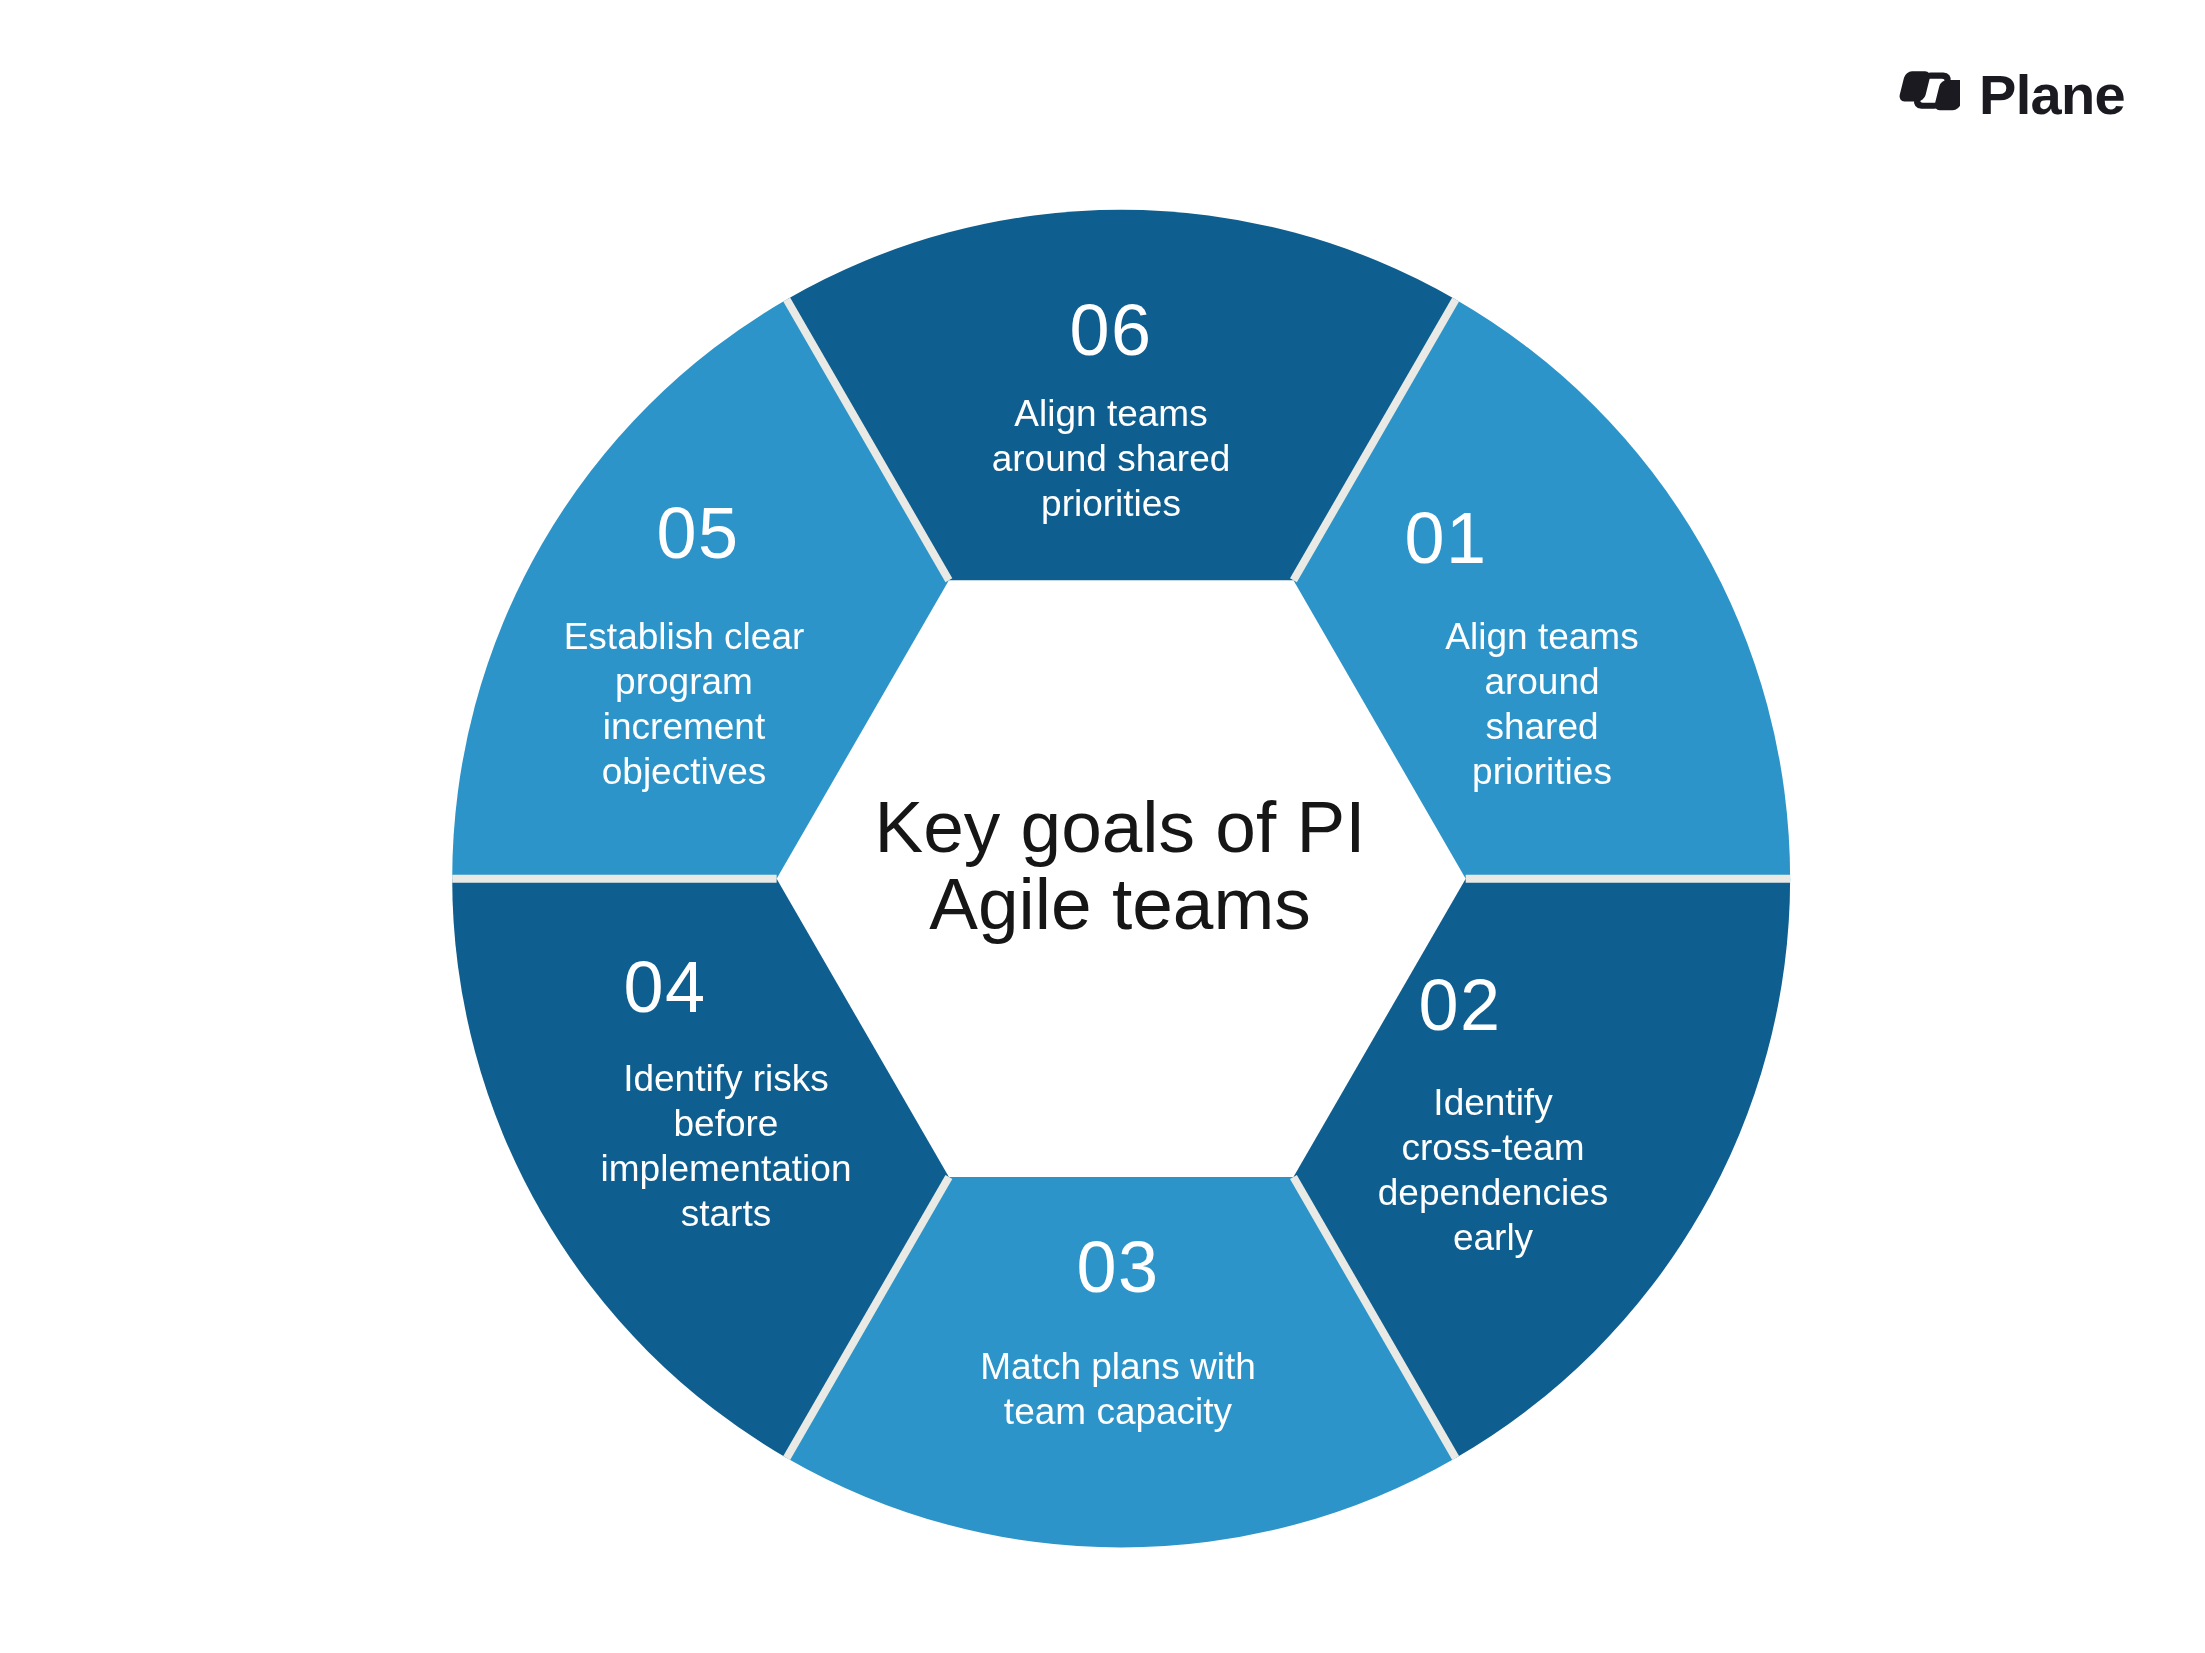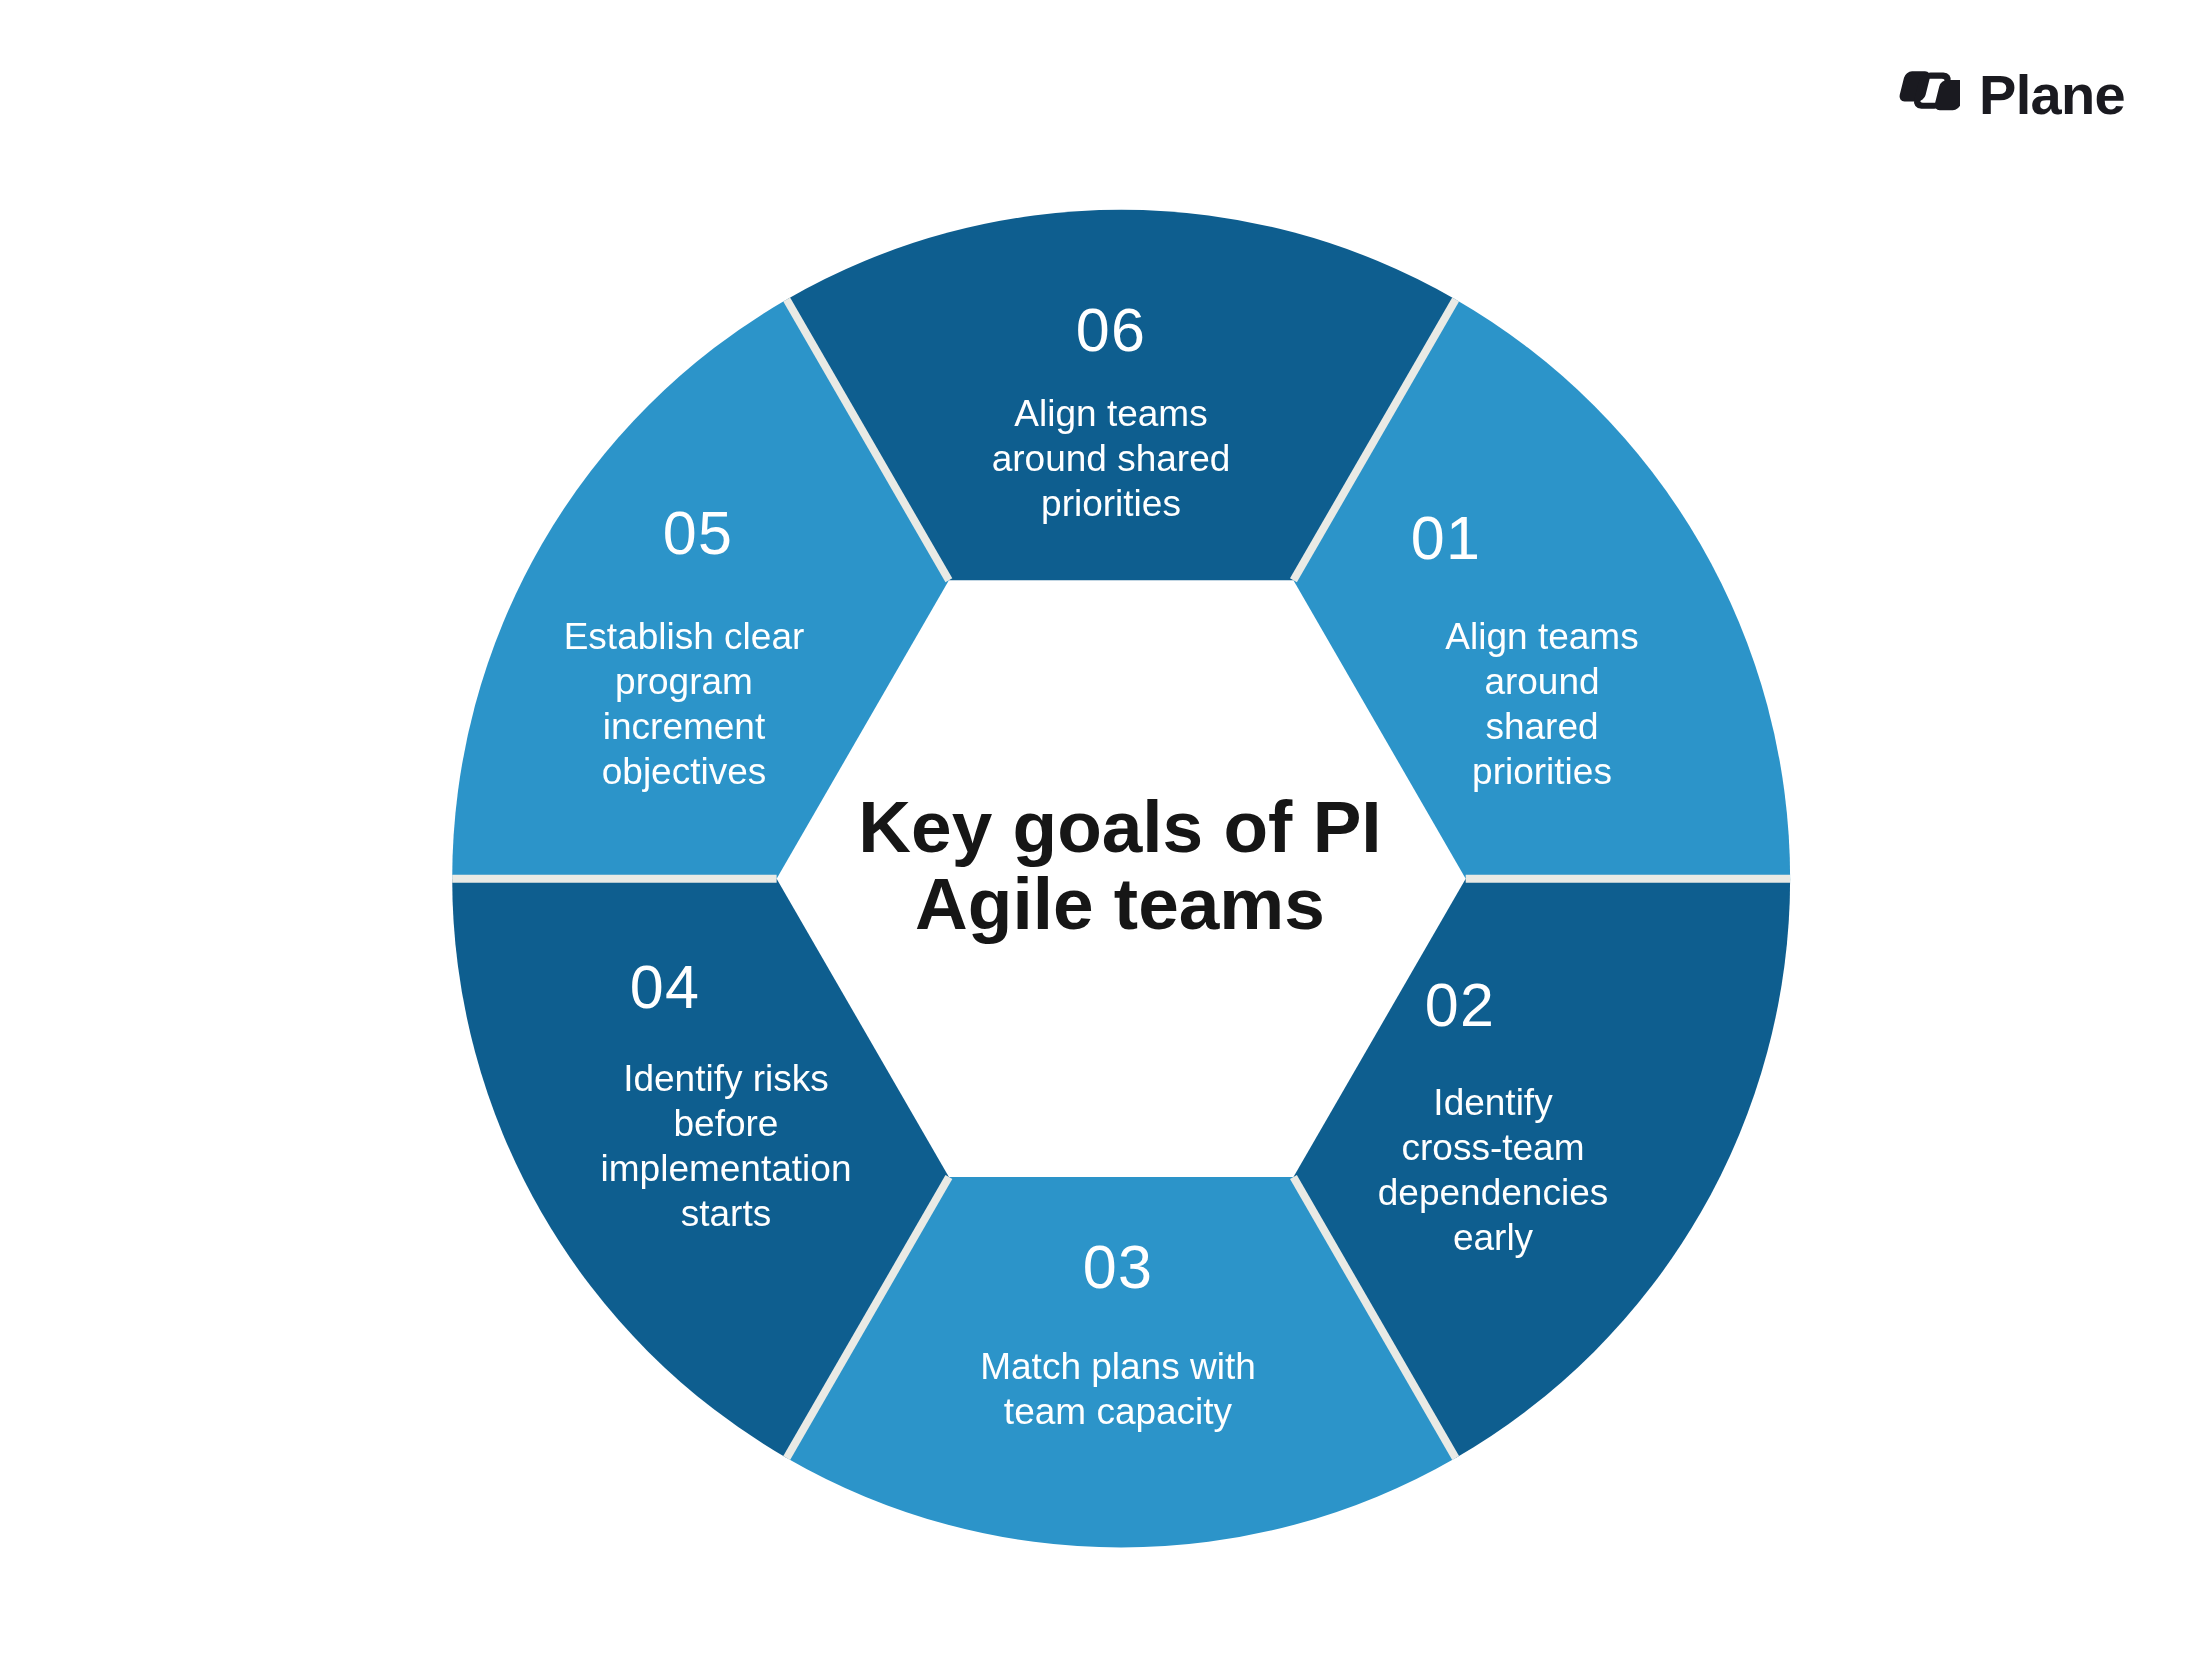--- a/index.html
+++ b/index.html
@@ -5,31 +5,31 @@
   html,body{margin:0;padding:0;}
   body{
     width:2205px;height:1654px;position:relative;overflow:hidden;
     background:#ffffff;
     font-family:"Liberation Sans", sans-serif;
   }
   .diagram{position:absolute;left:0;top:0;width:2205px;height:1654px;}
   .divider{fill:none;stroke-width:11;stroke-linecap:butt;}
   .seg-num{
     position:absolute;transform:translate(-50%,-50%);
-    color:#ffffff;font-size:61px;font-weight:400;letter-spacing:1.4px;
+    color:#ffffff;font-size:72px;font-weight:400;letter-spacing:1.4px;
     white-space:nowrap;
   }
   .seg-label{
     position:absolute;transform:translate(-50%,-50%);
     color:#ffffff;font-size:37px;line-height:1.22;font-weight:400;
     text-align:center;white-space:nowrap;
   }
   .center-title{
     position:absolute;left:1120px;top:865px;transform:translate(-50%,-50%);
-    color:#161616;font-size:73px;line-height:1.06;font-weight:700;
+    color:#161616;font-size:73px;line-height:1.06;font-weight:400;
     text-align:center;white-space:nowrap;
   }
   .logo{
     position:absolute;top:67px;right:80px;
     display:flex;align-items:flex-start;gap:18.7px;
   }
   .logo-mark{width:75px;height:46px;display:block;}
   .logo-word{
     font-size:56px;font-weight:600;color:#1a1a20;letter-spacing:-0.7px;
     line-height:1;

